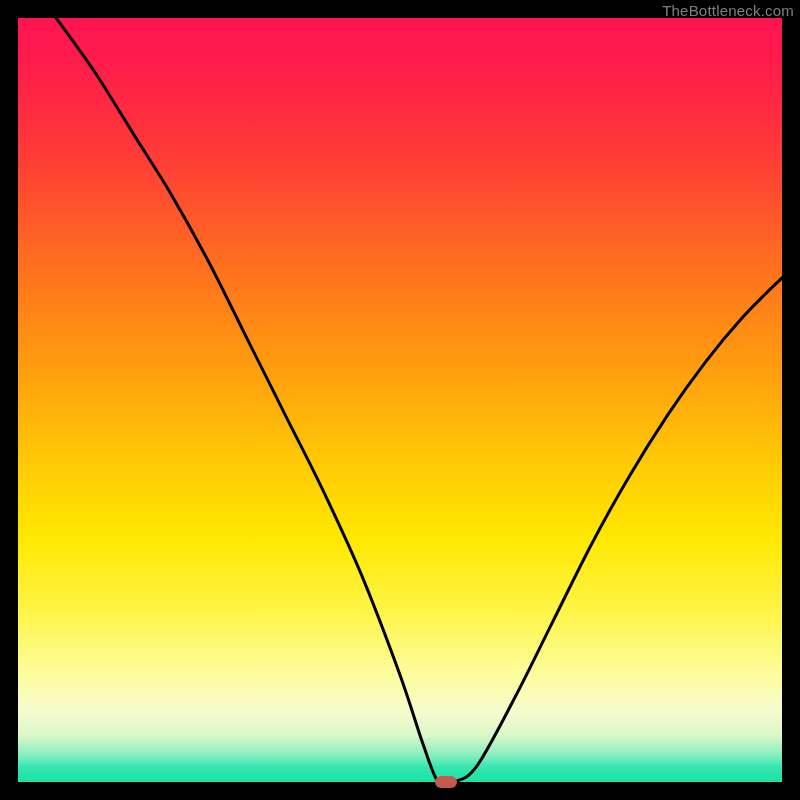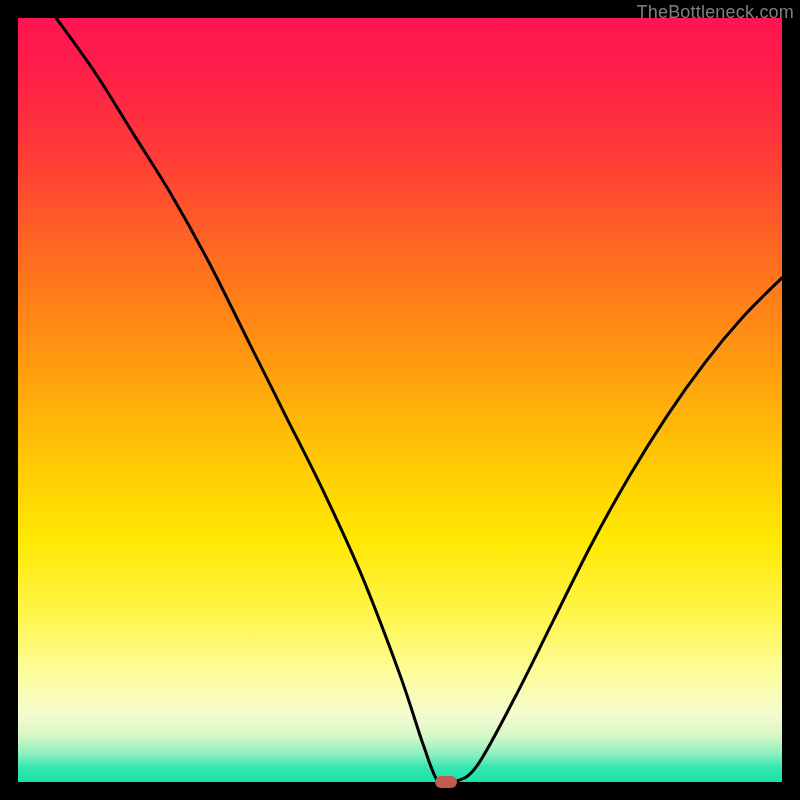--- a/index.html
+++ b/index.html
@@ -62,21 +62,21 @@
     height: 12px;
     border-radius: 6px;
     background: #c45a4f;
     transform: translate(-50%, -50%);
   }
   .watermark {
     position: absolute;
     right: 6px;
     top: 2px;
     color: #7f7f7f;
-    font-size: 18px;
+    font-size: 15px;
     letter-spacing: 0.2px;
     font-weight: 400;
     user-select: none;
   }
 </style>
 </head>
 <body>
 
 <div class="frame">
   <div class="plot-area">

